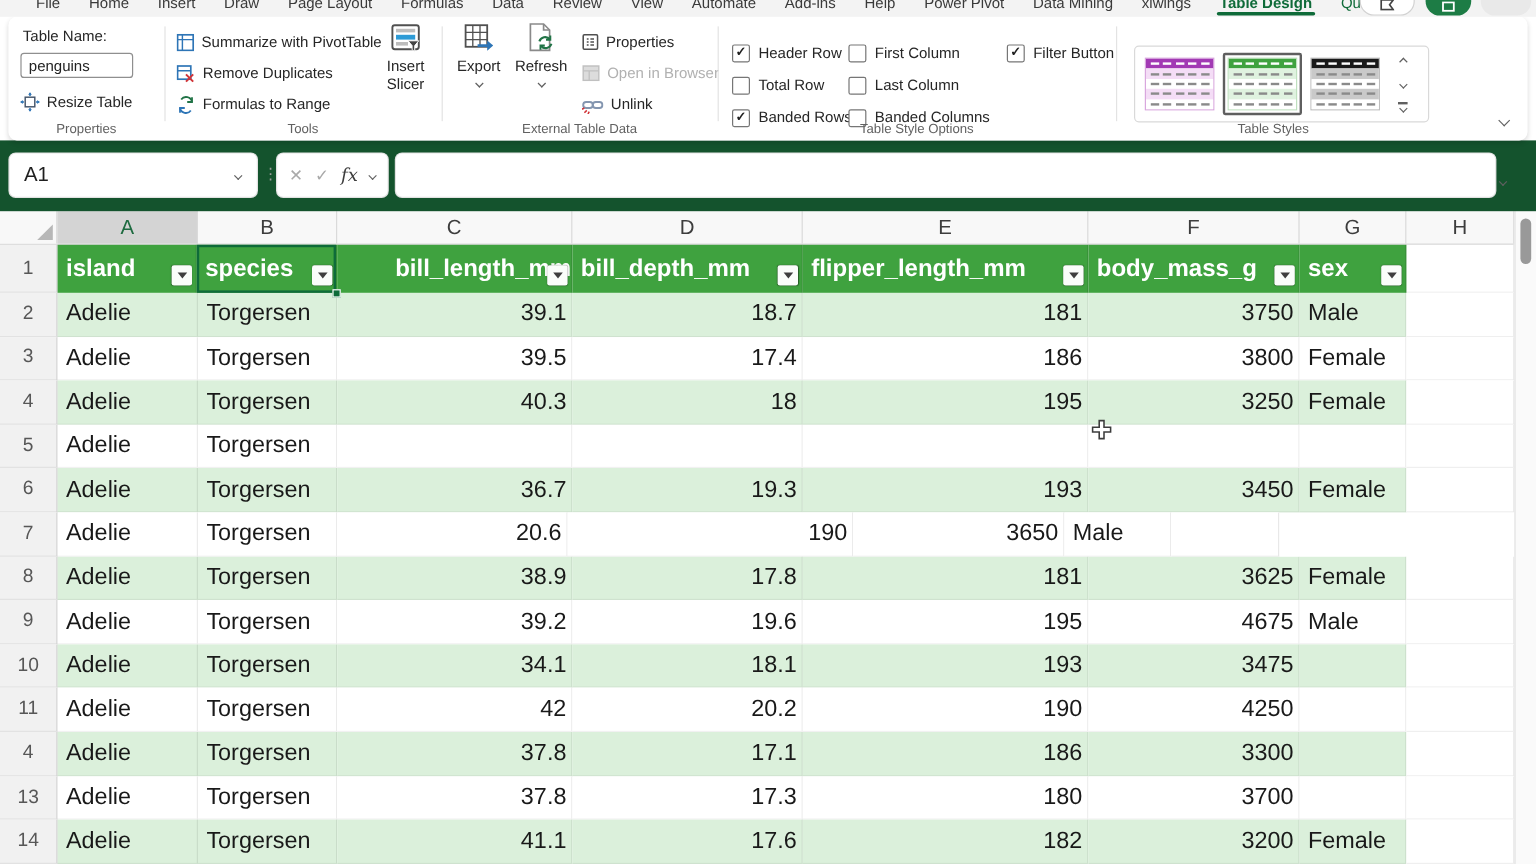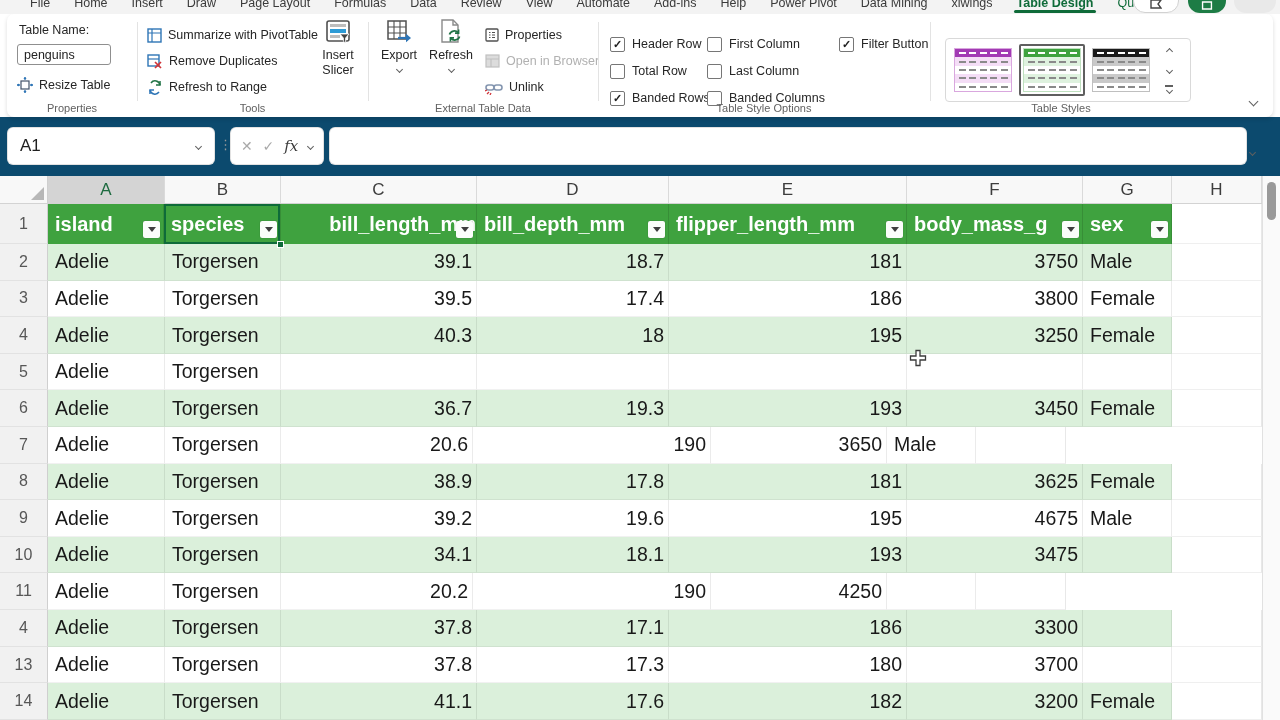--- a/index.html
+++ b/index.html
@@ -41,21 +41,21 @@
   .swatch { width:66px; height:52px; padding:3px; border:1px solid transparent; margin-right:3px; }
   .swatch.sel { border:2px solid #5f5f5f; border-radius:2px; padding:2px; }
   .mini { width:100%; height:100%; display:flex; flex-direction:column; }
   .mini .mrow { flex:1; display:flex; align-items:center; justify-content:space-evenly; }
   .dash { width:7px; height:2px; background:#8a8a8a; }
   .gscroll { width:20px; margin-left:2px; display:flex; flex-direction:column; align-items:center; justify-content:space-between; height:54px; }
   .gsbtn { height:16px; display:flex; align-items:center; justify-content:center; flex-direction:column; width:100%; }
   .morebar { width:8px; height:1.6px; background:#606060; margin-bottom:1px; }
 
   
-  .frow { position:absolute; top:117px; left:0; right:0; height:59px; background:#0c4a6e; z-index:20; }
+  .frow { position:absolute; top:117px; left:0; right:0; height:59px; background:#14532d; z-index:20; }
   .namebox { position:absolute; left:8px; top:11px; width:206px; height:36px; background:#fff; border-radius:5px;
              box-shadow:0 0 0 1px #e2e2e2; display:flex; align-items:center; padding:0 12px; font-size:17px; color:#1f1f1f; }
   .namebox .chev { position:absolute; right:13px; }
   .fdots { position:absolute; left:219px; top:20px; color:#9a9a9a; font-size:13px; letter-spacing:0; }
   .fxbox { position:absolute; left:231px; top:11px; width:92px; height:36px; background:#fff; border-radius:5px;
            box-shadow:0 0 0 1px #e2e2e2; display:flex; align-items:center; justify-content:space-evenly; }
   .fxmark { color:#a9a9a9; font-size:14px; }
   .fxlbl { font-family:"DejaVu Serif",serif; font-style:italic; font-size:15px; color:#3c3c3c; }
   .fbar { position:absolute; left:330px; top:11px; width:916px; height:36px; background:#fff; border-radius:5px;
           box-shadow:0 0 0 1px #e2e2e2; border:none; font-size:15px; padding:0 10px; font-family:"Liberation Sans",sans-serif; }
@@ -172,21 +172,21 @@
     </div>
     <div class="rrow" style="left:140px;top:62px;">
       <span>
         <svg width="16" height="15" viewBox="0 0 16 15">
           <path d="M4 3 a5 5 0 0 1 9 2" fill="none" stroke="#217346" stroke-width="1.5"></path>
           <path d="M13 1 v4 h-4" fill="none" stroke="#217346" stroke-width="1.5"></path>
           <path d="M12 12 a5 5 0 0 1 -9 -2" fill="none" stroke="#2e75b6" stroke-width="1.5"></path>
           <path d="M3 14 v-4 h4" fill="none" stroke="#2e75b6" stroke-width="1.5"></path>
         </svg>
       </span>
-      <span class="rtext">Refresh to Range</span>
+      <span class="rtext">Formulas to Range</span>
     </div>
     <div class="bigbtn" style="left:303px;width:56px;">
       <span>
         <svg width="26" height="26" viewBox="0 0 26 26">
           <rect x="2" y="2" width="22" height="20" rx="2" fill="#fff" stroke="#505050" stroke-width="1.6"></rect>
           <rect x="5" y="5" width="16" height="3" fill="#bdbdbd"></rect>
           <rect x="5" y="10" width="16" height="4" fill="#2e9bd6"></rect>
           <rect x="5" y="16" width="10" height="3" fill="#bdbdbd"></rect>
           <path d="M15 15 h9 l-3.4 4 v5 l-2.2 -1.6 v-3.4 z" fill="#444" stroke="#fff" stroke-width="0.8"></path>
         </svg>
@@ -583,20 +583,21 @@
         <div class="cell num" style="width: 192px;">18.1</div>
         <div class="cell num" style="width: 238px;">193</div>
         <div class="cell num" style="width: 176px;">3475</div>
         <div class="cell" style="width: 89px;"></div>
         <div class="cell extra" style="width: 90px;"></div>
       </div>
       <div class="drow plain">
         <div class="numcell" style="width: 48px;">11</div>
         <div class="cell" style="width: 117px;">Adelie</div>
         <div class="cell" style="width: 116px;">Torgersen</div>
+        <div class="cell num" style="width: 196px;">42</div>
         <div class="cell num" style="width: 192px;">20.2</div>
         <div class="cell num" style="width: 238px;">190</div>
         <div class="cell num" style="width: 176px;">4250</div>
         <div class="cell" style="width: 89px;"></div>
         <div class="cell extra" style="width: 90px;"></div>
       </div>
       <div class="drow band">
         <div class="numcell" style="width: 48px;">4</div>
         <div class="cell" style="width: 117px;">Adelie</div>
         <div class="cell" style="width: 116px;">Torgersen</div>

